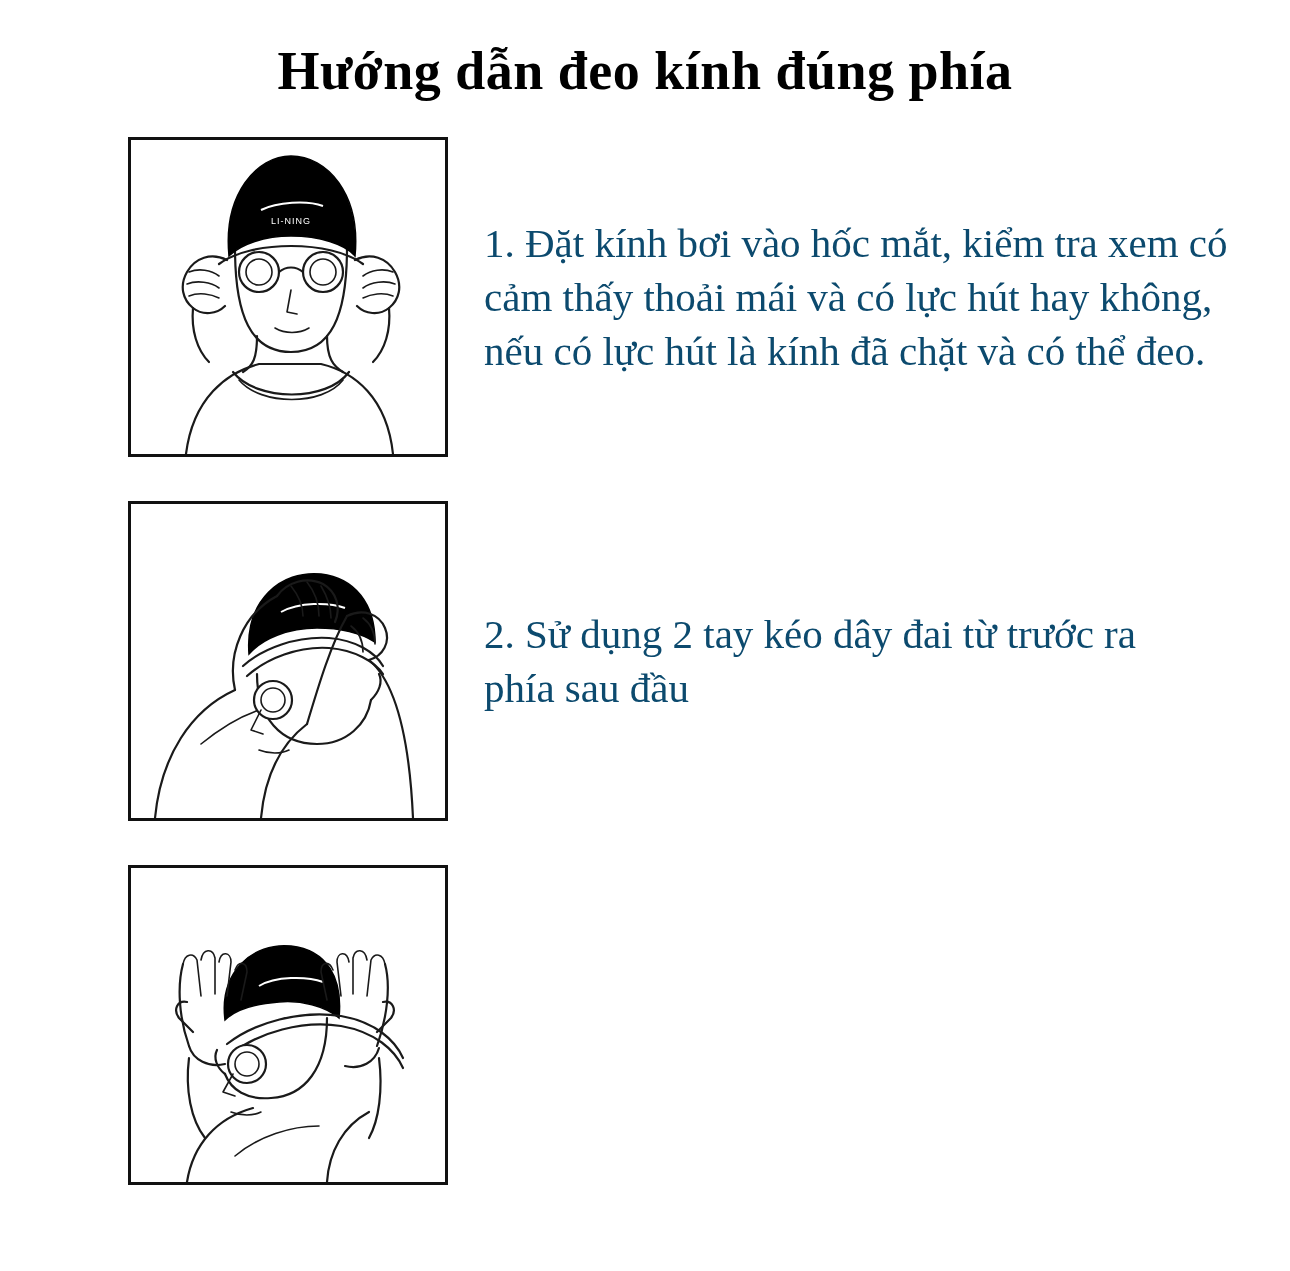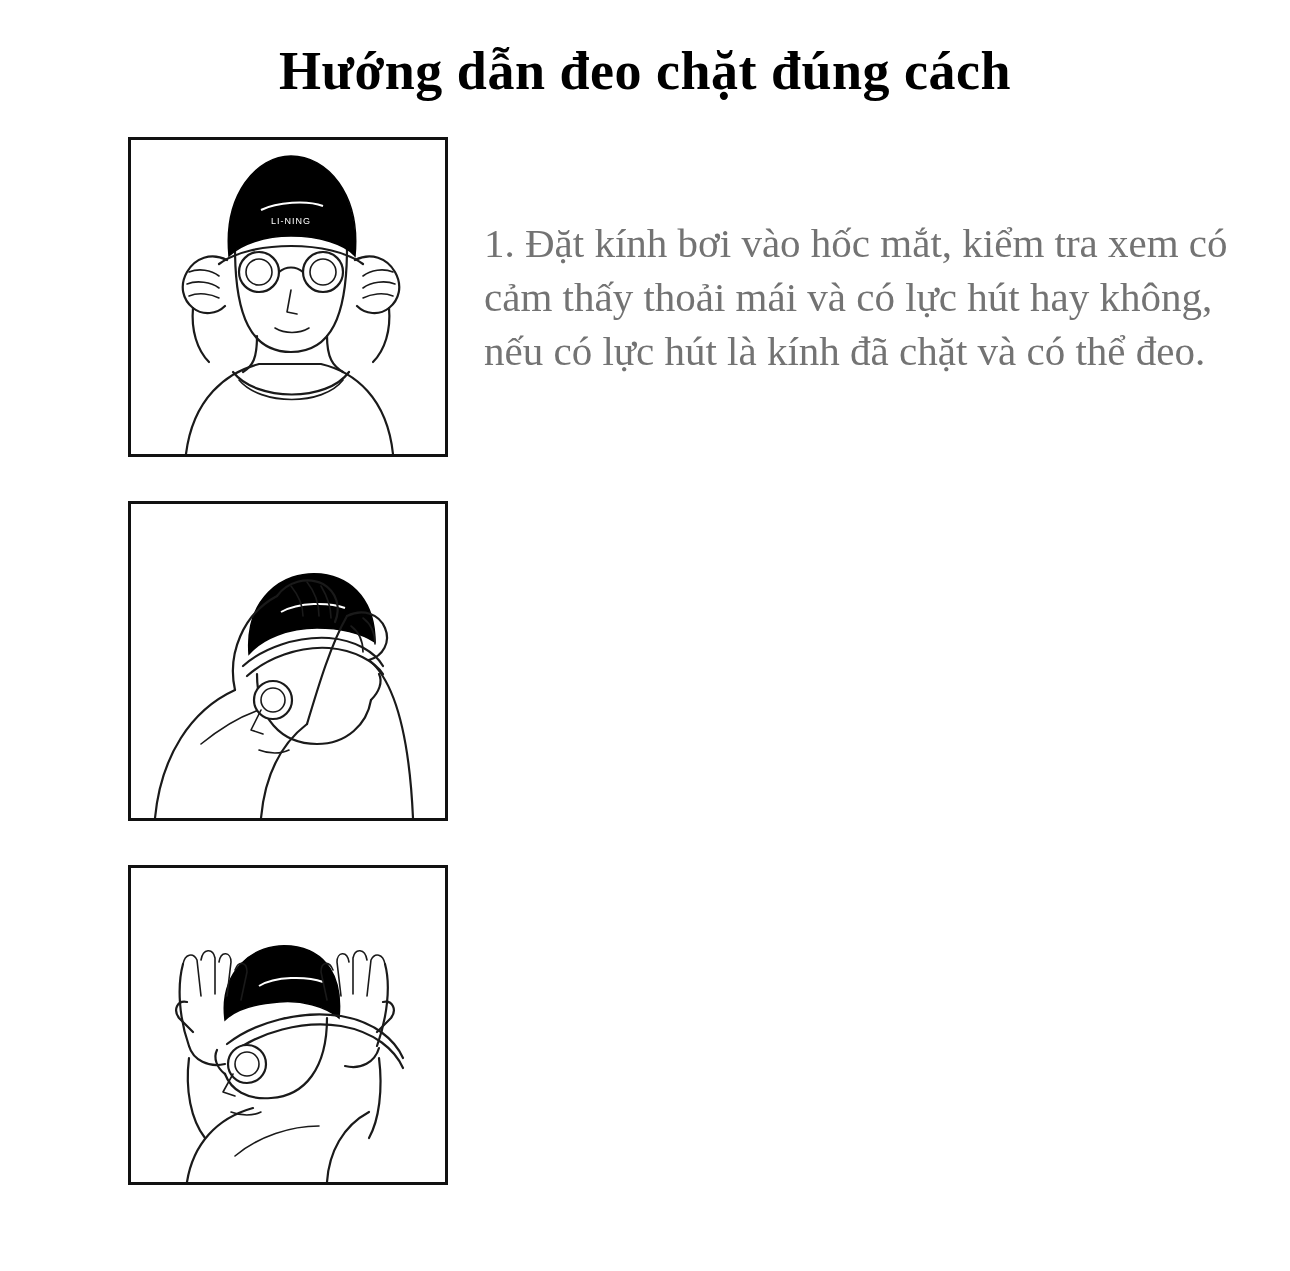--- a/index.html
+++ b/index.html
@@ -55,37 +55,37 @@
     width: 100%;
     height: 100%;
   }
 
   .step-text {
     margin-left: 36px;
     font-family: "Liberation Serif", serif;
     font-size: 41px;
     line-height: 1.32;
     max-width: 760px;
-    color: #737373;
+    color: #0c4a6e;
   }
 
   .step-2 .step-text,
   .step-3 .step-text { max-width: 730px; }
 
   
   .ln { fill: none; stroke: #1a1a1a; stroke-width: 2.2; stroke-linecap: round; stroke-linejoin: round; }
   .ln-thin { fill: none; stroke: #1a1a1a; stroke-width: 1.6; stroke-linecap: round; stroke-linejoin: round; }
   .solid { fill: #000000; stroke: #000000; stroke-width: 1.5; }
   .white { fill: #ffffff; stroke: #1a1a1a; stroke-width: 2.2; }
   .brandtxt { font-family: "Liberation Sans", sans-serif; font-size: 9px; fill: #ffffff; letter-spacing: 1px; }
 </style>
 </head>
 <body>
 
-<h1 id="page-title">Hướng dẫn đeo chặt đúng cách</h1>
+<h1 id="page-title">Hướng dẫn đeo kính đúng phía</h1>
 
 <div class="steps">
 
   <div class="step step-1">
     <div class="figure-frame">
       <svg viewBox="0 0 314 314" xmlns="http://www.w3.org/2000/svg" aria-hidden="true">
 
         <path class="ln" d="M55 314 C62 258 96 232 128 224 L190 224 C224 232 256 258 262 314"></path>
 
         <path class="ln" d="M126 196 C126 218 122 226 112 232 M196 196 C196 218 202 226 212 232"></path>
@@ -157,20 +157,21 @@
         <path class="ln-thin" d="M176 78 C184 88 188 100 188 112"></path>
         <path class="ln-thin" d="M190 82 C196 92 200 102 200 114"></path>
 
         <path class="ln" d="M216 112 C232 104 248 110 254 124 C260 138 252 152 238 156"></path>
         <path class="ln-thin" d="M232 114 C240 120 244 130 244 140"></path>
         <path class="ln-thin" d="M220 122 C228 128 232 138 232 148"></path>
 
         <path class="ln" d="M238 156 C262 176 278 226 282 314"></path>
       </svg>
     </div>
+    <div class="step-text">2. Sử dụng 2 tay kéo dây đai từ trước ra phía sau đầu</div>
   </div>
 
   <div class="step step-3">
     <div class="figure-frame">
       <svg viewBox="0 0 314 314" xmlns="http://www.w3.org/2000/svg" aria-hidden="true">
 
         <path class="ln" d="M56 314 C62 276 86 250 122 240"></path>
         <path class="ln" d="M196 314 C198 284 212 258 238 244"></path>
         <path class="ln-thin" d="M104 288 C128 268 160 258 188 258"></path>
 

